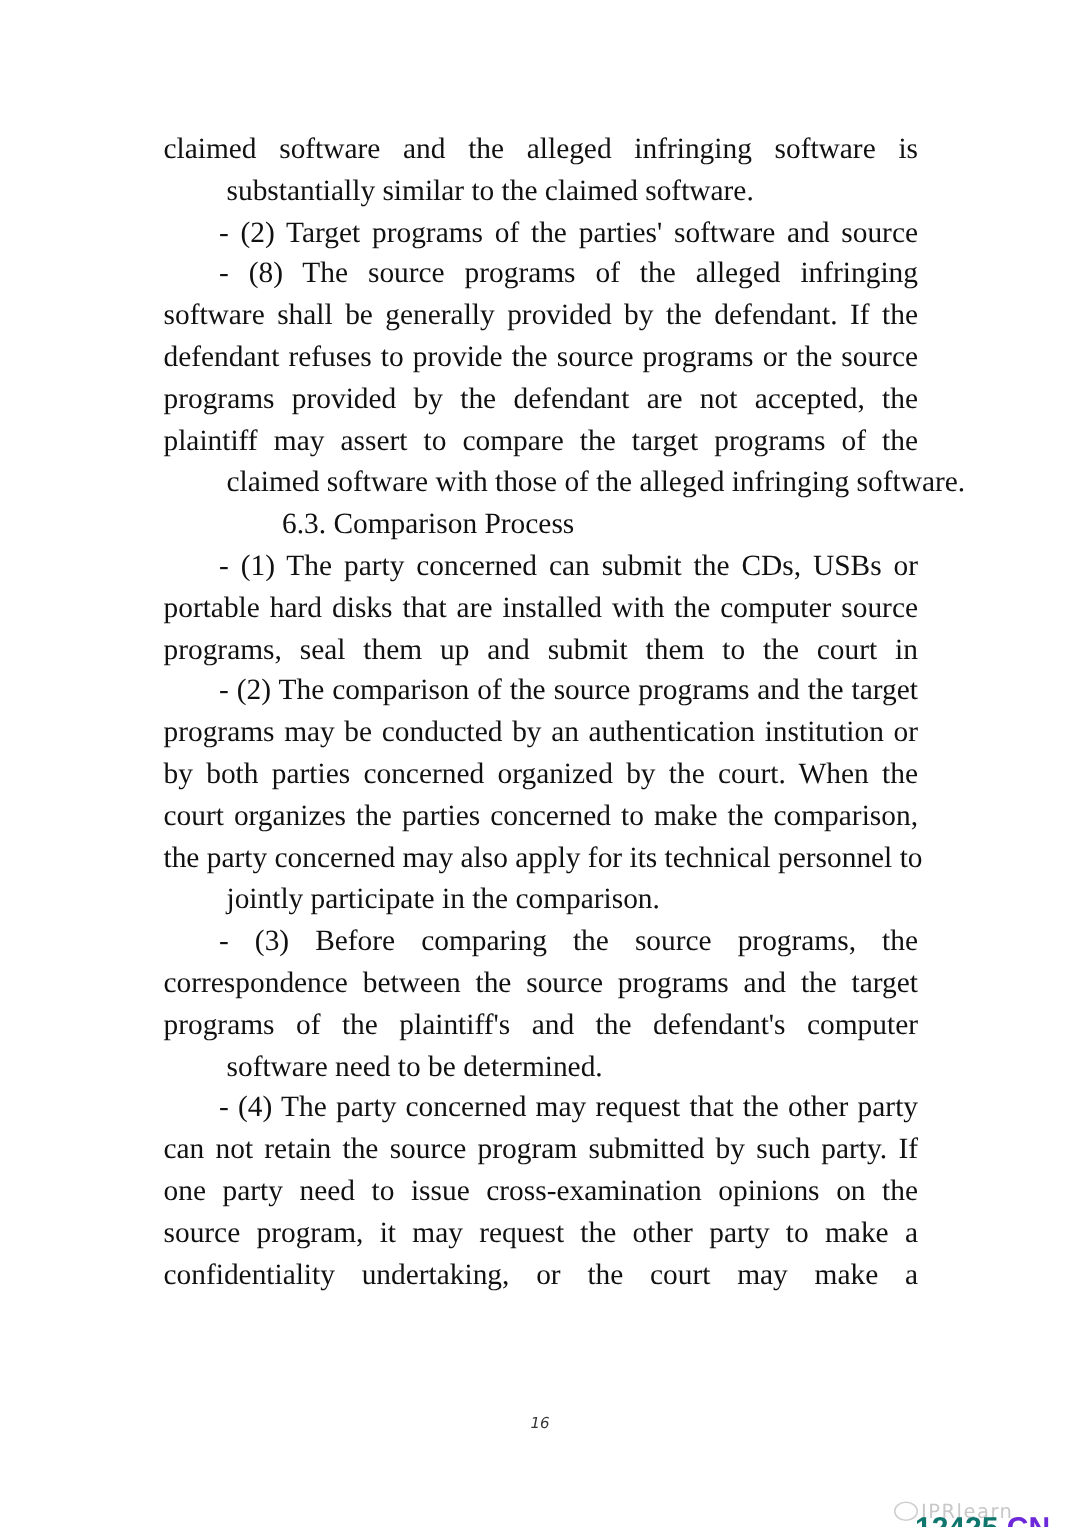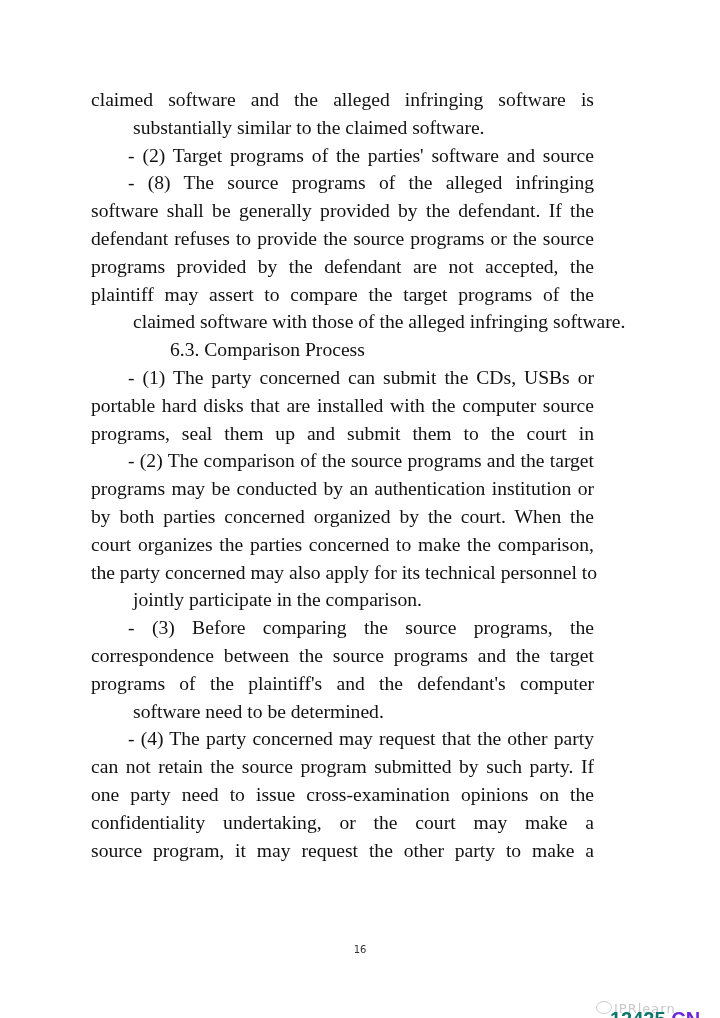--- a/index.html
+++ b/index.html
@@ -1,31 +1,31 @@
 <!DOCTYPE html>
 <html><head>
   <meta charset="utf-8">
   <style>
     html, body { margin: 0; padding: 0; }
     body {
       width: 720px; height: 1018px; background: #ffffff; position: relative; overflow: hidden;
       font-family: "Liberation Serif", "DejaVu Serif", serif; color: #111111;
     }
     .page-body {
-      position: absolute; left: 91px; top: 86px; width: 503px;
+      position: absolute; left: 109px; top: 86px; width: 503px;
     }
     .line {
       display: block; font-size: 19.6px; line-height: 27.8px; height: 27.8px;
       white-space: nowrap; text-align: justify; text-align-last: justify;
     }
     .line.last { text-align-last: left; margin-left: 42px; }
     .line.indent { padding-left: 37px; }
     .page-number {
       position: absolute; left: 0; width: 720px; top: 944px; text-align: center;
-      font-family: "DejaVu Sans", "Liberation Sans", sans-serif; font-size: 10px; color: #333;
+      font-family: "DejaVu Sans", "Liberation Sans", sans-serif; font-size: 10px; color: #333; font-style: italic;
     }
     .watermark {
       position: absolute; left: 596px; top: 974px; width: 120px; height: 32px; margin-top: 25px;
     }
     .wm-faint {
       position: absolute; left: 0; top: 2px; font-family: "DejaVu Sans", sans-serif;
       font-size: 13px; color: #c8c8c8; letter-spacing: 1px;
     }
     .wm-wechat {
       position: absolute; left: 0; top: 2px; width: 14px; height: 11px;
@@ -61,22 +61,22 @@
     <span class="line">court organizes the parties concerned to make the comparison,</span>
     <span class="line">the party concerned may also apply for its technical personnel to</span>
     <span class="line last">jointly participate in the comparison.</span>
     <span class="line indent">- (3) Before comparing the source programs, the</span>
     <span class="line">correspondence between the source programs and the target</span>
     <span class="line">programs of the plaintiff's and the defendant's computer</span>
     <span class="line last">software need to be determined.</span>
     <span class="line indent">- (4) The party concerned may request that the other party</span>
     <span class="line">can not retain the source program submitted by such party. If</span>
     <span class="line">one party need to issue cross-examination opinions on the</span>
+    <span class="line">source program, it may request the other party to make a</span>
     <span class="line">confidentiality undertaking, or the court may make a</span>
-    <span class="line">source program, it may request the other party to make a</span>
   </div>
 
 <div class="page-number">16</div>
 
 <div class="watermark">
   <span class="wm-wechat"></span>
   <span class="wm-faint" style="left:18px;">IPRlearn</span>
   <span class="wm-main"><span class="wm-num">12425</span><span class="wm-cn">.CN</span></span>
 </div>
 

